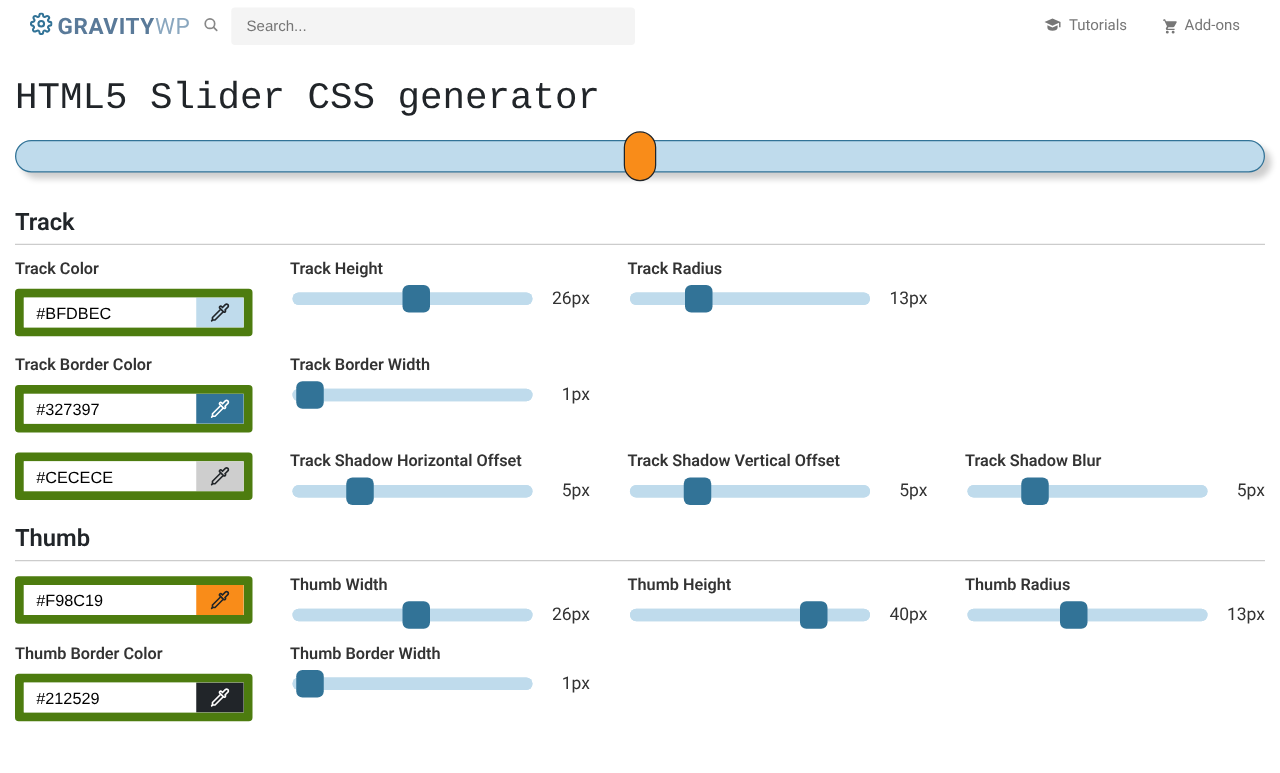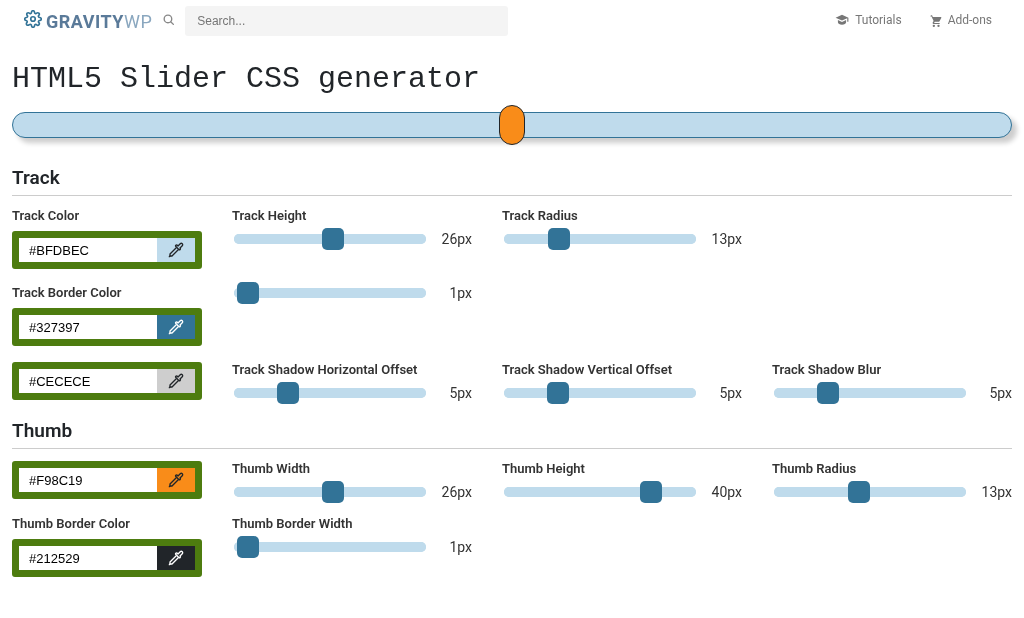--- a/index.html
+++ b/index.html
@@ -264,20 +264,21 @@
         <div class="color-swatch" style="background:#327397;">
           <svg class="eyedrop" viewBox="0 0 24 24" fill="none" stroke="#fff" stroke-width="2" stroke-linecap="round" stroke-linejoin="round">
               <path d="m2 22 1-1h3l9-9"></path>
               <path d="M3 21v-3l9-9"></path>
               <path d="m15 6 3.4-3.4a2.1 2.1 0 1 1 3 3L18 9l.5.5a1.5 1.5 0 0 1-2 2l-5-5a1.5 1.5 0 0 1 2-2l.5.5"></path>
             </svg>
         </div>
       </div>
     </div>
     <div class="cell">
+      <div class="field-label">Track Border Width</div>
       <div class="slider-field">
         <input type="range" class="ctrl-slider" min="0" max="50" value="1" style="">
         <span class="val-out">1px</span>
       </div>
     </div>
     <div class="cell empty"></div>
     <div class="cell empty"></div>
 
     <div class="cell color-row">
       <div class="color-input">

